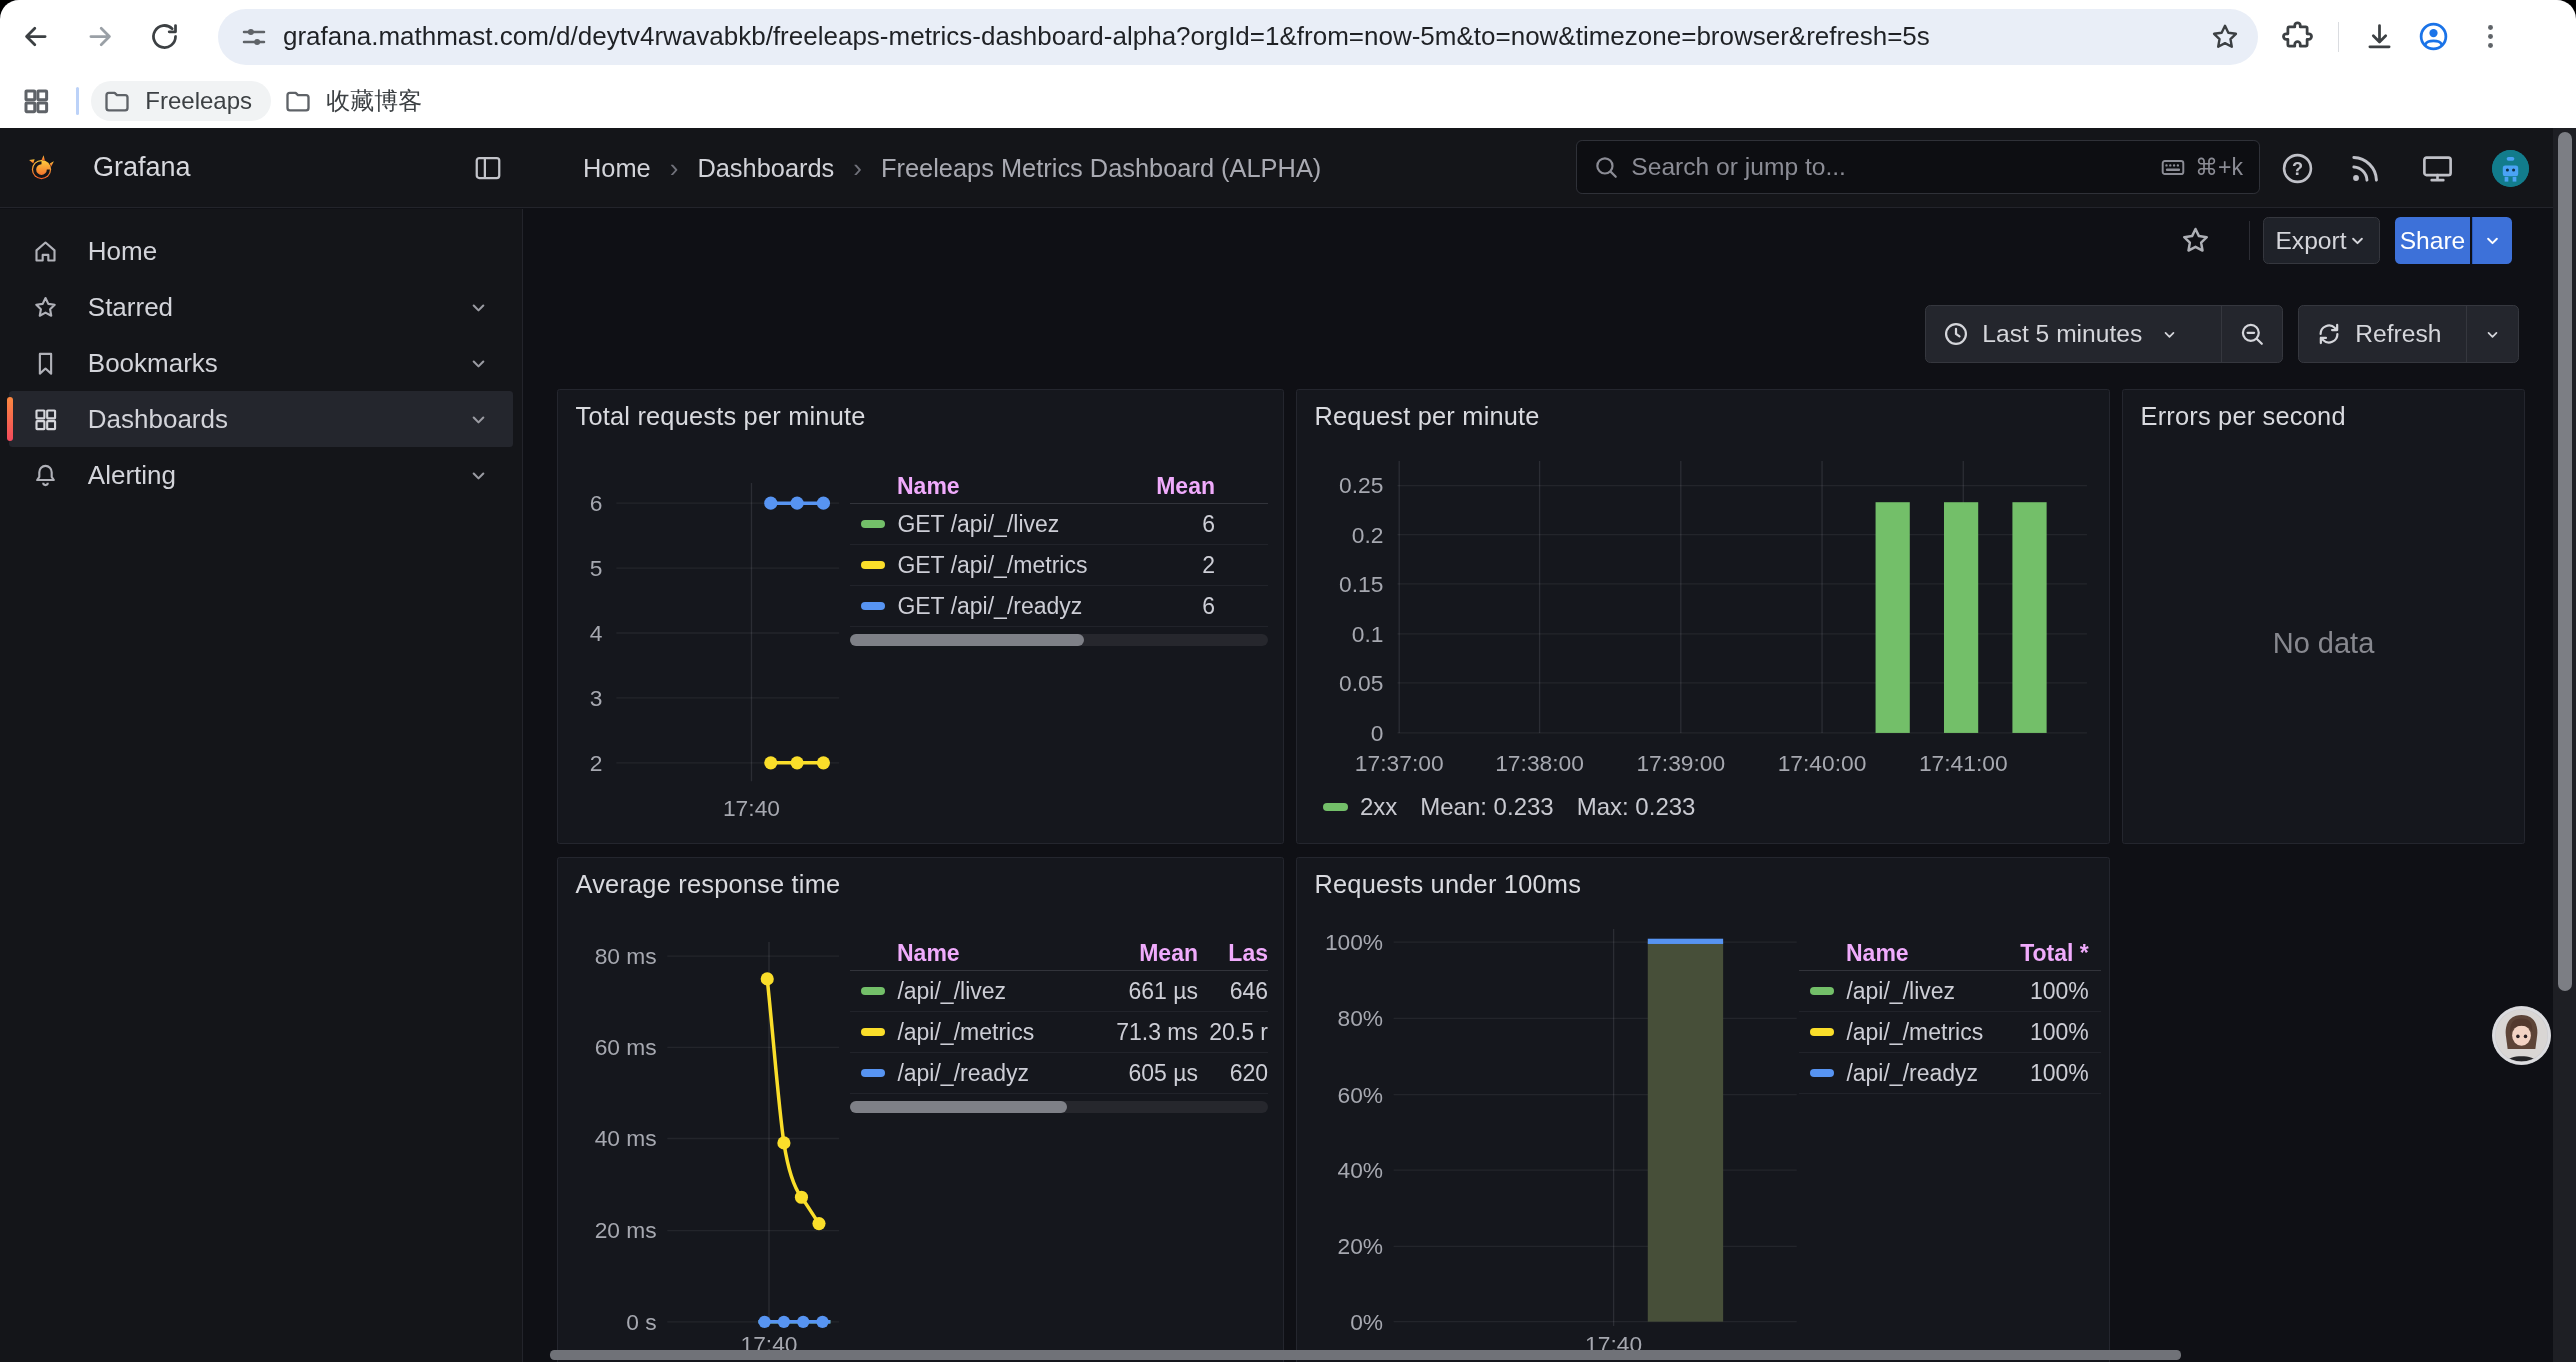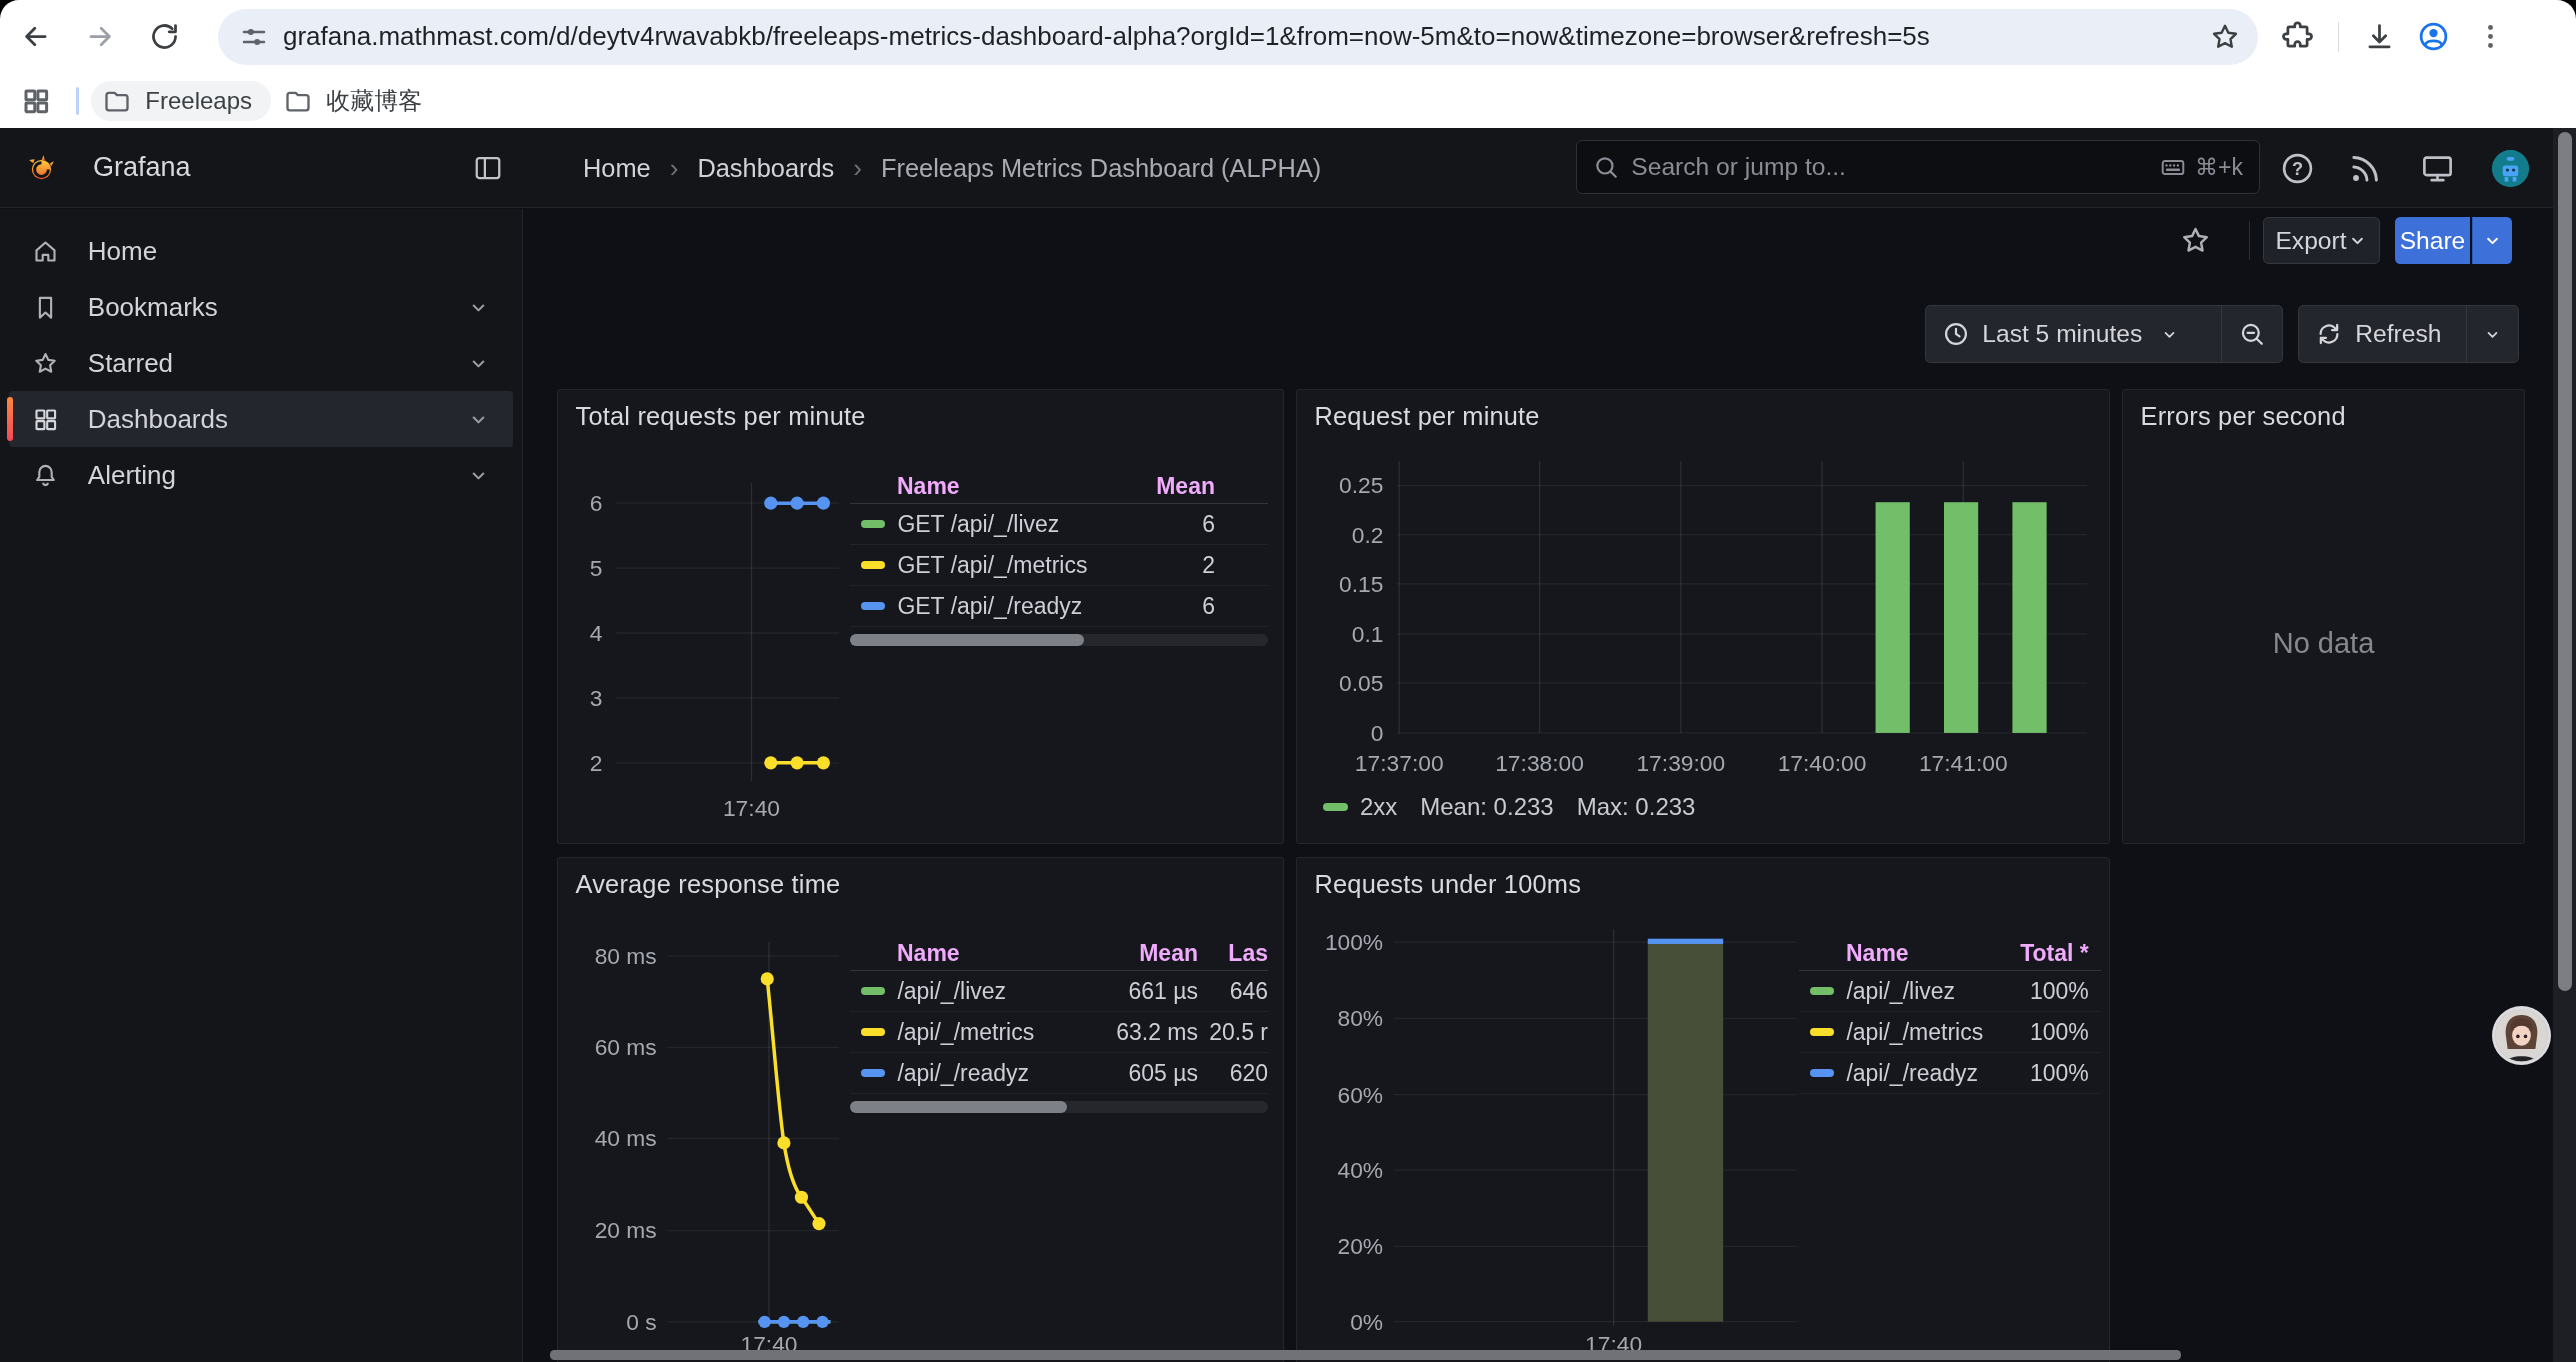--- a/index.html
+++ b/index.html
@@ -300,37 +300,37 @@
         <span class="s-ic icon">
           <svg viewBox="0 0 24 24" fill="none" stroke="#b0b1b8" stroke-width="1.9" stroke-linejoin="round">
               <path d="M4 11 12 4l8 7v9h-5.5v-5h-5v5H4z"></path>
             </svg>
         </span>
         <span class="lbl">Home</span>
       </div>
       <div class="side-item">
         <span class="s-ic icon">
           <svg viewBox="0 0 24 24" fill="none" stroke="#b0b1b8" stroke-width="1.9" stroke-linejoin="round">
-              <path d="M7 3.5h10V21l-5-4.5L7 21z"></path>
-            </svg>
-        </span>
-        <span class="lbl">Bookmarks</span>
+              <path d="M12 3.6l2.5 5.2 5.7.8-4.1 4 1 5.7L12 16.6l-5.1 2.7 1-5.7-4.1-4 5.7-.8z"></path>
+            </svg>
+        </span>
+        <span class="lbl">Starred</span>
         <span class="chev icon">
           <svg viewBox="0 0 24 24" fill="none" stroke="#9a9ba2" stroke-width="2.2" stroke-linecap="round" stroke-linejoin="round">
               <path d="m7 10 5 5 5-5"></path>
             </svg>
         </span>
       </div>
       <div class="side-item">
         <span class="s-ic icon">
           <svg viewBox="0 0 24 24" fill="none" stroke="#b0b1b8" stroke-width="1.9" stroke-linejoin="round">
-              <path d="M12 3.6l2.5 5.2 5.7.8-4.1 4 1 5.7L12 16.6l-5.1 2.7 1-5.7-4.1-4 5.7-.8z"></path>
-            </svg>
-        </span>
-        <span class="lbl">Starred</span>
+              <path d="M7 3.5h10V21l-5-4.5L7 21z"></path>
+            </svg>
+        </span>
+        <span class="lbl">Bookmarks</span>
         <span class="chev icon">
           <svg viewBox="0 0 24 24" fill="none" stroke="#9a9ba2" stroke-width="2.2" stroke-linecap="round" stroke-linejoin="round">
               <path d="m7 10 5 5 5-5"></path>
             </svg>
         </span>
       </div>
       <div class="side-item active">
         <span class="s-ic icon">
           <svg viewBox="0 0 24 24" fill="none" stroke="#d5d6db" stroke-width="1.9">
               <rect x="4" y="4" width="7" height="7" rx="0.5"></rect>
@@ -559,21 +559,21 @@
         </div>
         <div class="lg-row">
           <span class="pill pg"></span>
           <span class="lg-name">/api/_/livez</span>
           <span class="col-mean">661 µs</span>
           <span class="col-last">646</span>
         </div>
         <div class="lg-row">
           <span class="pill py"></span>
           <span class="lg-name">/api/_/metrics</span>
-          <span class="col-mean">63.2 ms</span>
+          <span class="col-mean">71.3 ms</span>
           <span class="col-last">20.5 r</span>
         </div>
         <div class="lg-row">
           <span class="pill pb"></span>
           <span class="lg-name">/api/_/readyz</span>
           <span class="col-mean">605 µs</span>
           <span class="col-last">620</span>
         </div>
         <div class="lg-scroll">
             <div class="lg-thumb" style="width:52%"></div>

